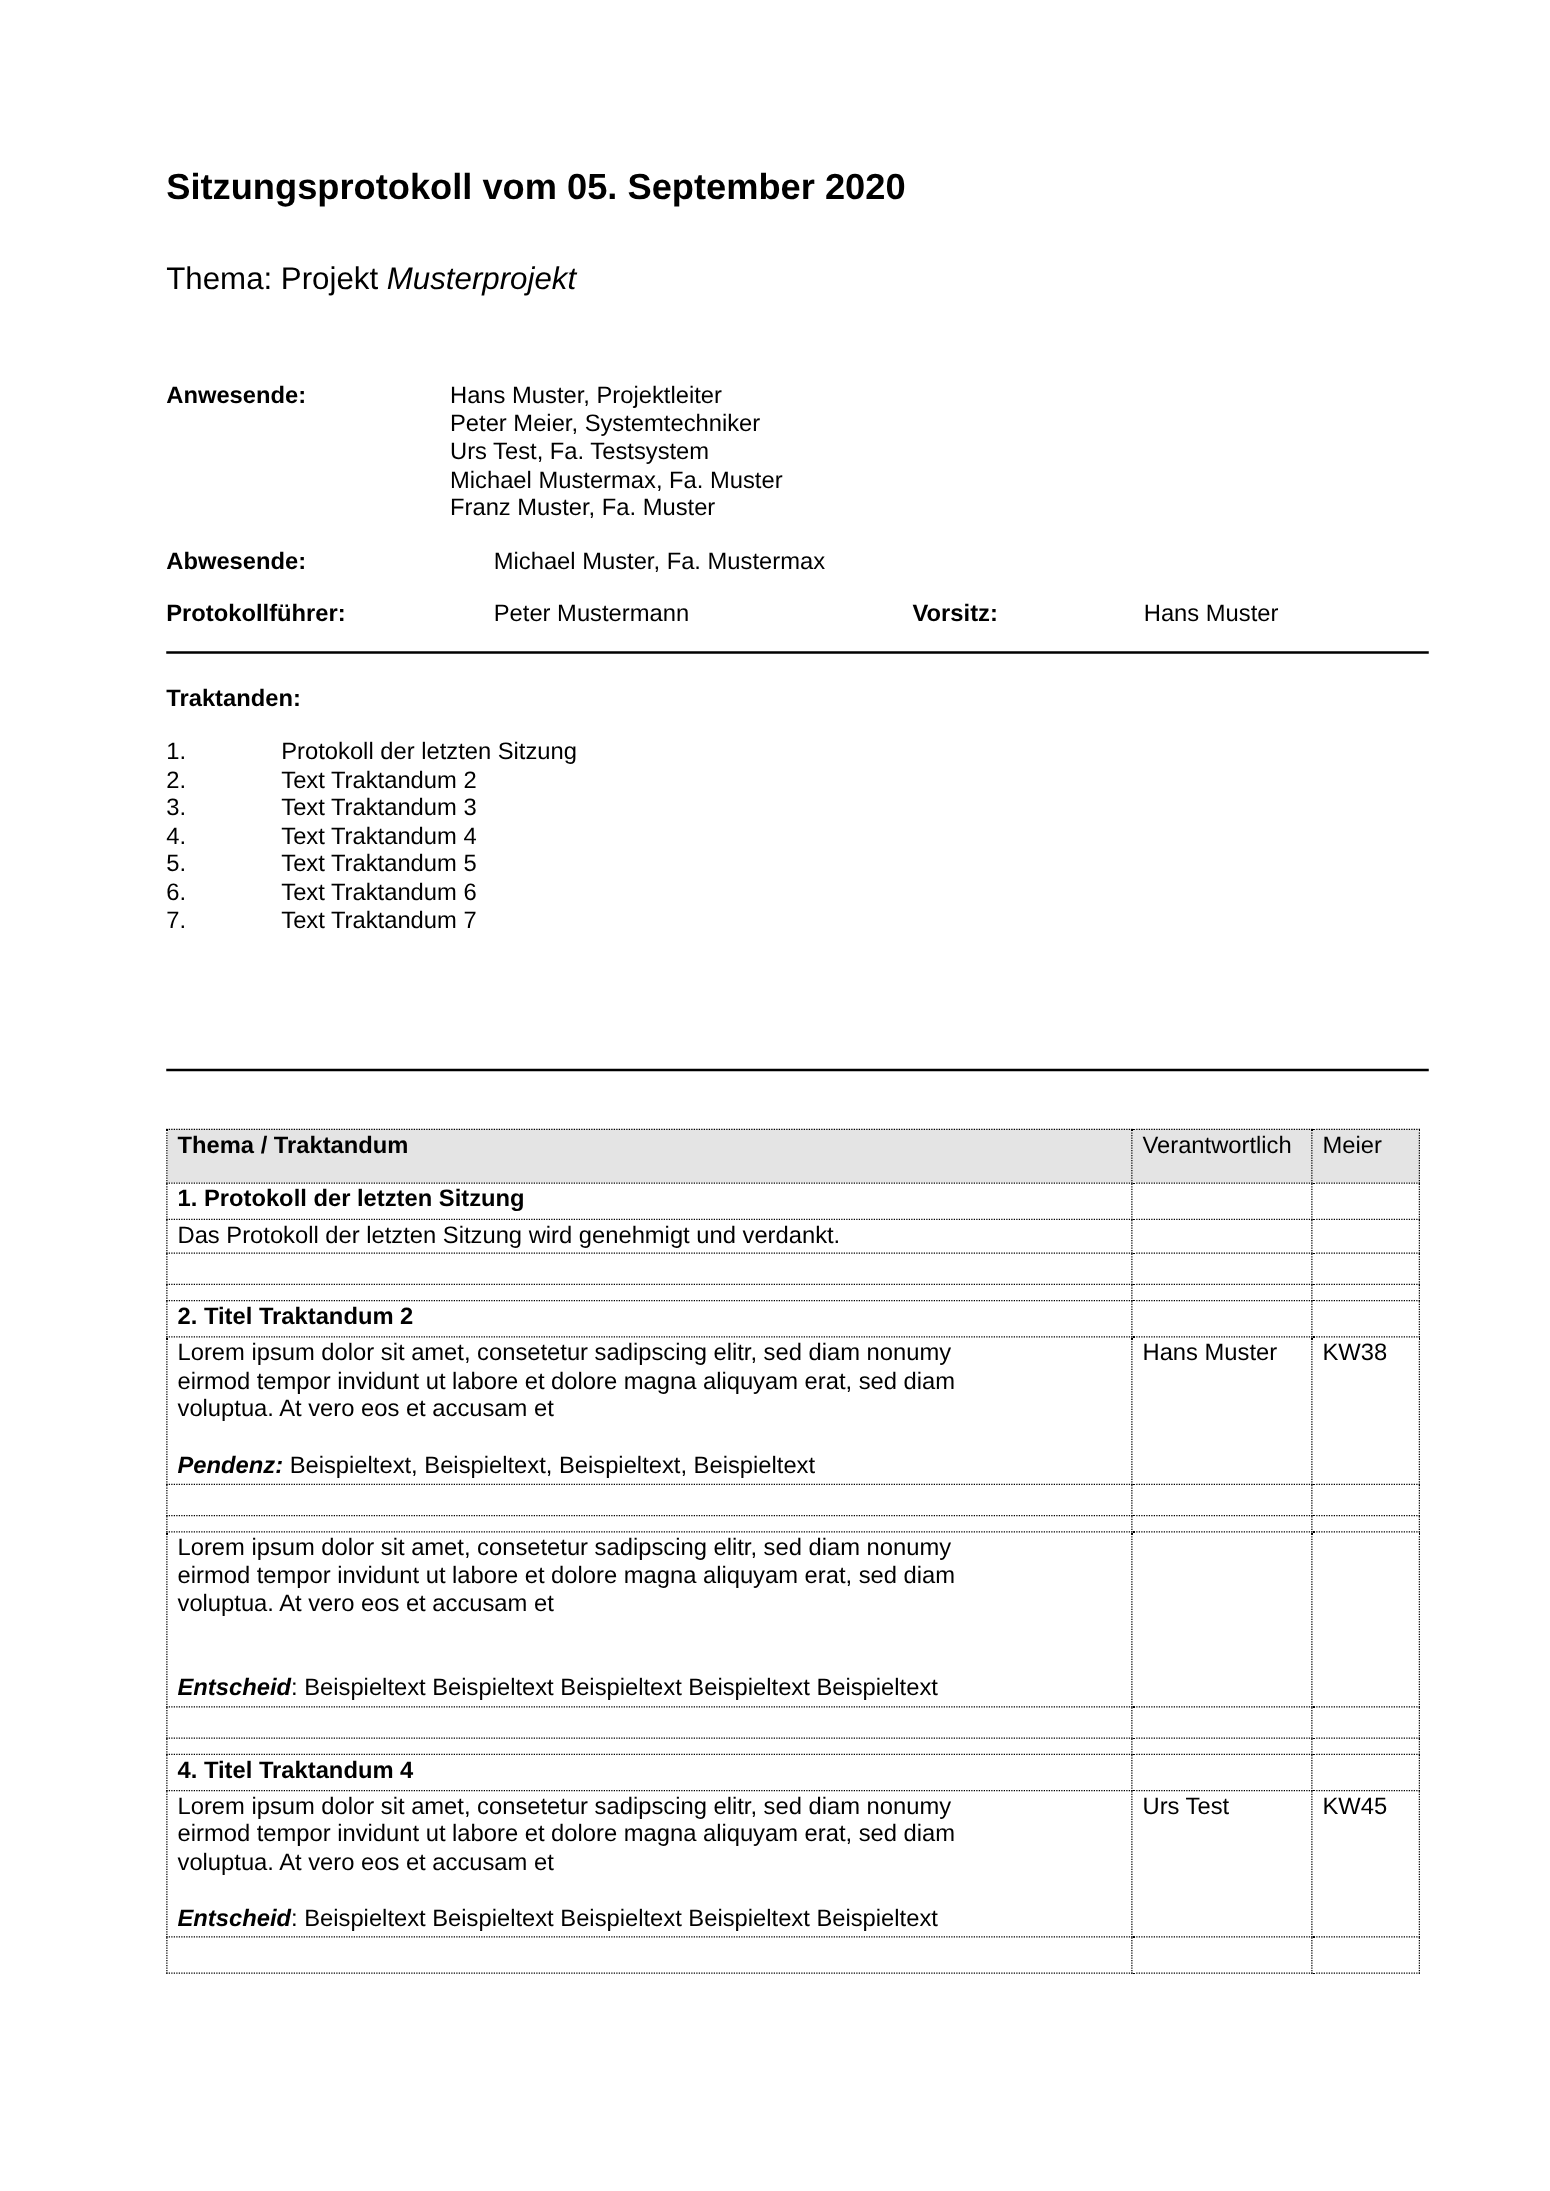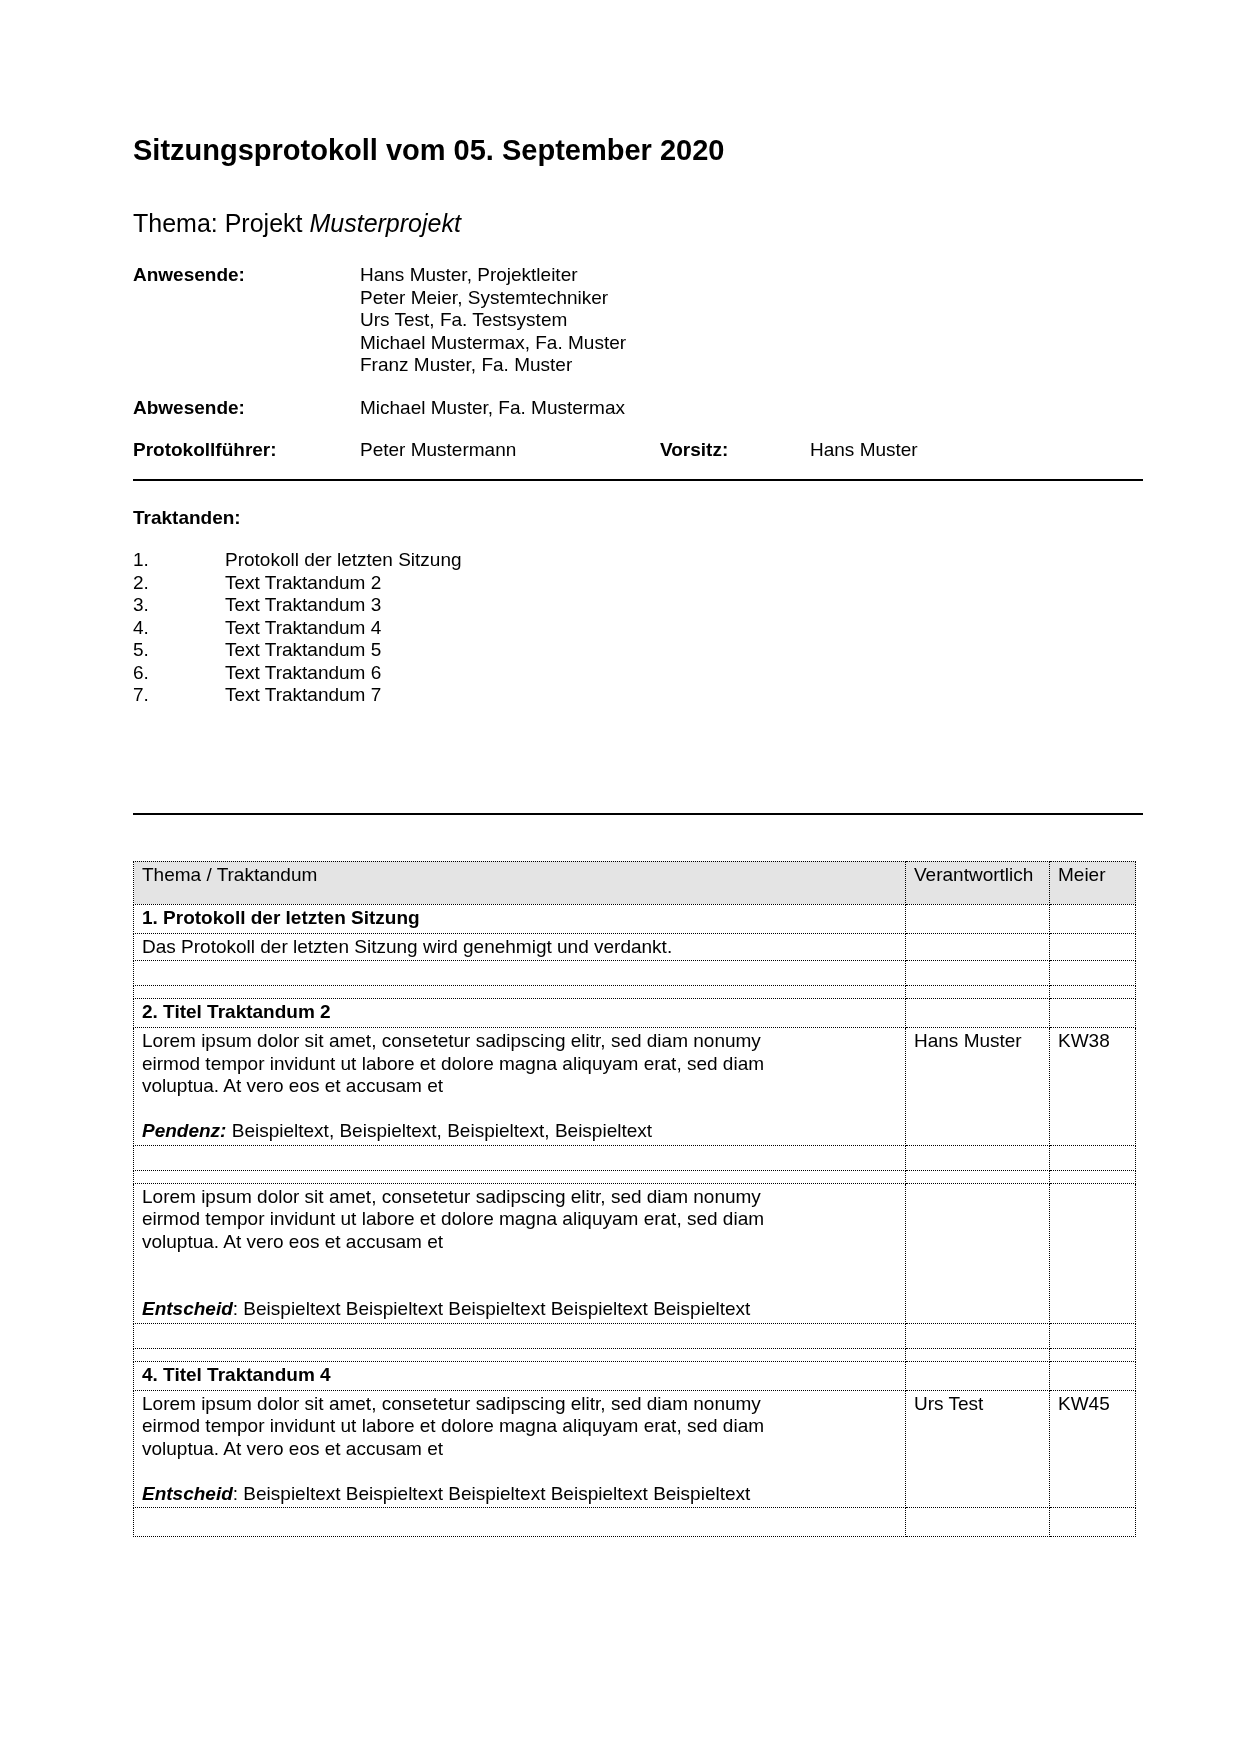--- a/index.html
+++ b/index.html
@@ -5,36 +5,36 @@
   html,body{margin:0;padding:0;}
   body{
     width:1240px;height:1753px;background:#ffffff;color:#000000;
     font-family:"Liberation Sans","DejaVu Sans",sans-serif;
     font-size:19px;line-height:22.5px;overflow:hidden;
   }
   .page{padding:133px 97px 0 133px;width:1010px;box-sizing:content-box;}
   h1{font-size:29px;line-height:34px;margin:0;font-weight:bold;}
   h2{font-size:25px;line-height:29px;margin:42px 0 0 0;font-weight:normal;}
   h2 em{font-style:italic;}
-  .info{margin-top:26px;}
+  .info{margin-top:68px;}
   .info-row{display:grid;grid-template-columns:227px 300px 150px 1fr;align-items:start;}
-  .info-row + .info-row{margin-top:20px;}
+  .info-row + .info-row{margin-top:20px;gap:35px;}
   .lbl{font-weight:bold;}
   .divider{border:none;border-top:2px solid #000;margin:17px 0 0 0;width:1010px;}
   .trakt-label{margin-top:26px;font-weight:bold;}
   .trakt-list{margin-top:20px;}
   .trakt-item{display:grid;grid-template-columns:92px 1fr;}
   .divider2{border:none;border-top:2px solid #000;margin:106px 0 0 0;width:1010px;}
   table.protocol{border-collapse:collapse;width:1002px;table-layout:fixed;margin-top:46px;}
   table.protocol td{
     border:1px dotted #000;vertical-align:top;
     padding:2px 8px;font-size:19px;line-height:22.5px;
   }
   .r-head td{background:#e4e4e4;height:38px;padding-top:7px;}
-  .r-head td.c1{font-weight:normal;}
+  .r-head td.c1{font-weight:bold;}
   .r-title td{font-weight:bold;height:24px;padding-top:4px;}
   .r-body td{padding-bottom:4px;}
   .blank{height:22.5px;}
   p{margin:0;}
   .note .lead{font-weight:bold;font-style:italic;}
   .r-empty td{height:20px;}
   .r-spacer td{height:8px;padding-top:0;padding-bottom:0;}
   .r-last td{height:24px;}
 </style>
 </head>

